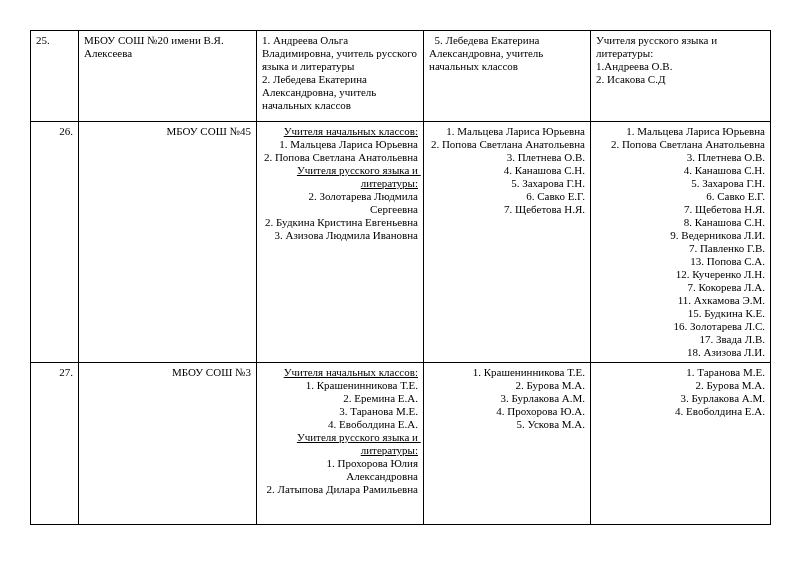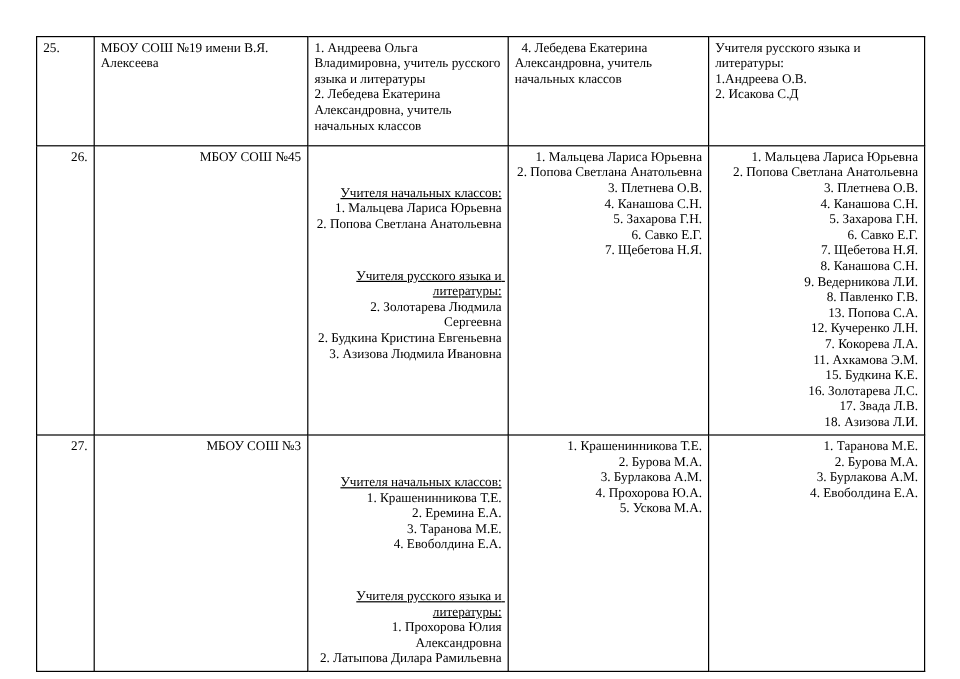--- a/index.html
+++ b/index.html
@@ -30,21 +30,20 @@
     padding: 3px 5px 3px 5px;
     font-size: 11px;
     line-height: 13px;
     word-wrap: break-word;
   }
   .line {
     white-space: pre-wrap;
   }
   .underline {
     text-decoration: underline;
-    margin-top: 30px;
   }
   
   tr[data-row="0"] td { height: 84px; }
   tr[data-row="1"] td { height: 232px; text-align: right; }
   tr[data-row="2"] td { height: 155px; text-align: right; }
 </style>
 </head>
 <body>
 
 <div class="page">
@@ -55,28 +54,28 @@
       <col style="width:167px">
       <col style="width:167px">
       <col style="width:180px">
     </colgroup>
     <tbody>
         <tr data-row="0">
           <td>
             <div class="line">25.</div>
           </td>
           <td>
-            <div class="line">МБОУ СОШ №19 имени В.Я. Алексеева</div>
+            <div class="line">МБОУ СОШ №20 имени В.Я. Алексеева</div>
           </td>
           <td>
             <div class="line">1. Андреева Ольга Владимировна, учитель русского языка и литературы</div>
             <div class="line">2. Лебедева Екатерина Александровна, учитель начальных классов</div>
           </td>
           <td>
-            <div class="line">  4. Лебедева Екатерина Александровна, учитель начальных классов</div>
+            <div class="line">  5. Лебедева Екатерина Александровна, учитель начальных классов</div>
           </td>
           <td>
             <div class="line">Учителя русского языка и литературы:</div>
             <div class="line">1.Андреева О.В.</div>
             <div class="line">2. Исакова С.Д</div>
           </td>
         </tr>
         <tr data-row="1">
           <td>
             <div class="line">26.</div>
@@ -105,21 +104,21 @@
           <td>
             <div class="line">1. Мальцева Лариса Юрьевна</div>
             <div class="line">2. Попова Светлана Анатольевна</div>
             <div class="line">3. Плетнева О.В.</div>
             <div class="line">4. Канашова С.Н.</div>
             <div class="line">5. Захарова Г.Н.</div>
             <div class="line">6. Савко Е.Г.</div>
             <div class="line">7. Щебетова Н.Я.</div>
             <div class="line">8. Канашова С.Н.</div>
             <div class="line">9. Ведерникова Л.И.</div>
-            <div class="line">8. Павленко Г.В.</div>
+            <div class="line">7. Павленко Г.В.</div>
             <div class="line">13. Попова С.А.</div>
             <div class="line">12. Кучеренко Л.Н.</div>
             <div class="line">7. Кокорева Л.А.</div>
             <div class="line">11. Ахкамова Э.М.</div>
             <div class="line">15. Будкина К.Е.</div>
             <div class="line">16. Золотарева Л.С.</div>
             <div class="line">17. Звада Л.В.</div>
             <div class="line">18. Азизова Л.И.</div>
           </td>
         </tr>

